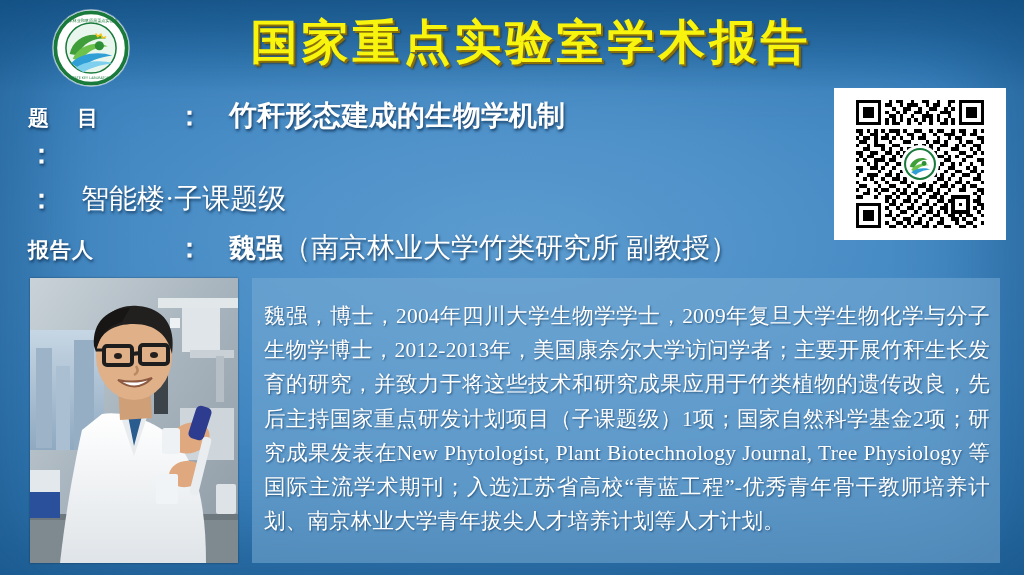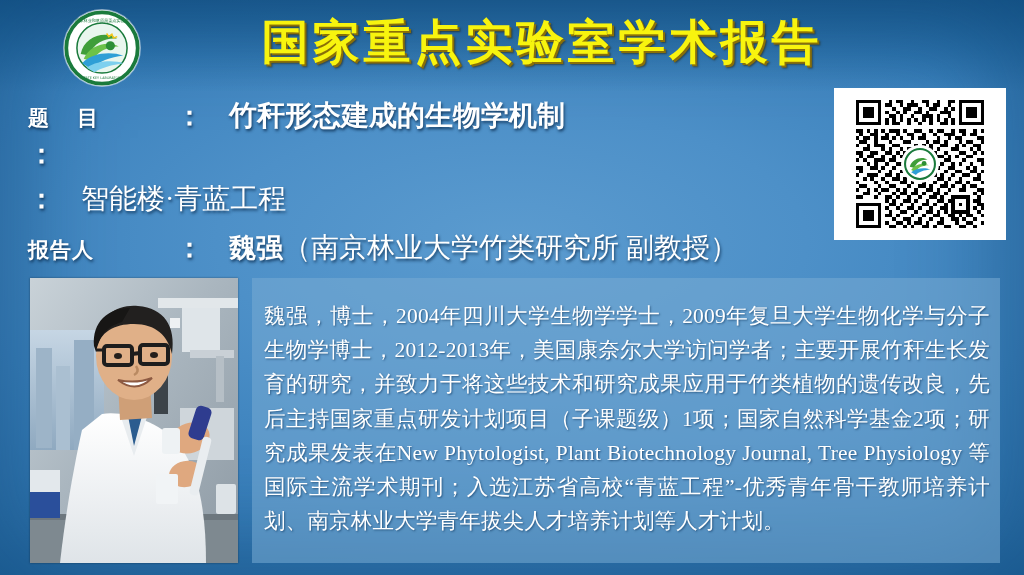--- a/index.html
+++ b/index.html
@@ -32,21 +32,21 @@
   #poster::after {
     content:"";
     position:absolute; left:0; top:0; width:100%; height:100%;
     box-shadow: inset 0 0 90px 30px rgba(8,62,110,0.38);
     pointer-events:none;
   }
 
   
   .header {
     position: absolute;
-    left: 12px; top: 0;
+    left: 1px; top: 0;
     width: 924px; height: 88px;
     z-index: 5;
   }
   .logo {
     position: absolute;
     left: 52px; top: 10px;
     width: 76px; height: 76px;
     border-radius: 50%;
     background: #ffffff;
     box-shadow: 0 0 0 1px rgba(255,255,255,0.5);
@@ -208,21 +208,21 @@
       <span class="info-colon">：</span>
       <span class="info-value bold">竹秆形态建成的生物学机制</span>
     </div>
 
     <div class="info-row">
       <span class="info-colon">：</span>
     </div>
 
     <div class="info-row">
       <span class="info-colon">：</span>
-      <span class="info-value">智能楼·青蓝工程</span>
+      <span class="info-value">智能楼·子课题级</span>
     </div>
 
     <div class="info-row">
       <span class="info-label">报告人</span>
       <span class="info-colon">：</span>
       <span class="info-value"><span class="name-strong">魏强</span><span class="sub">（南京林业大学竹类研究所 副教授）</span></span>
     </div>
 
   </div>
 

